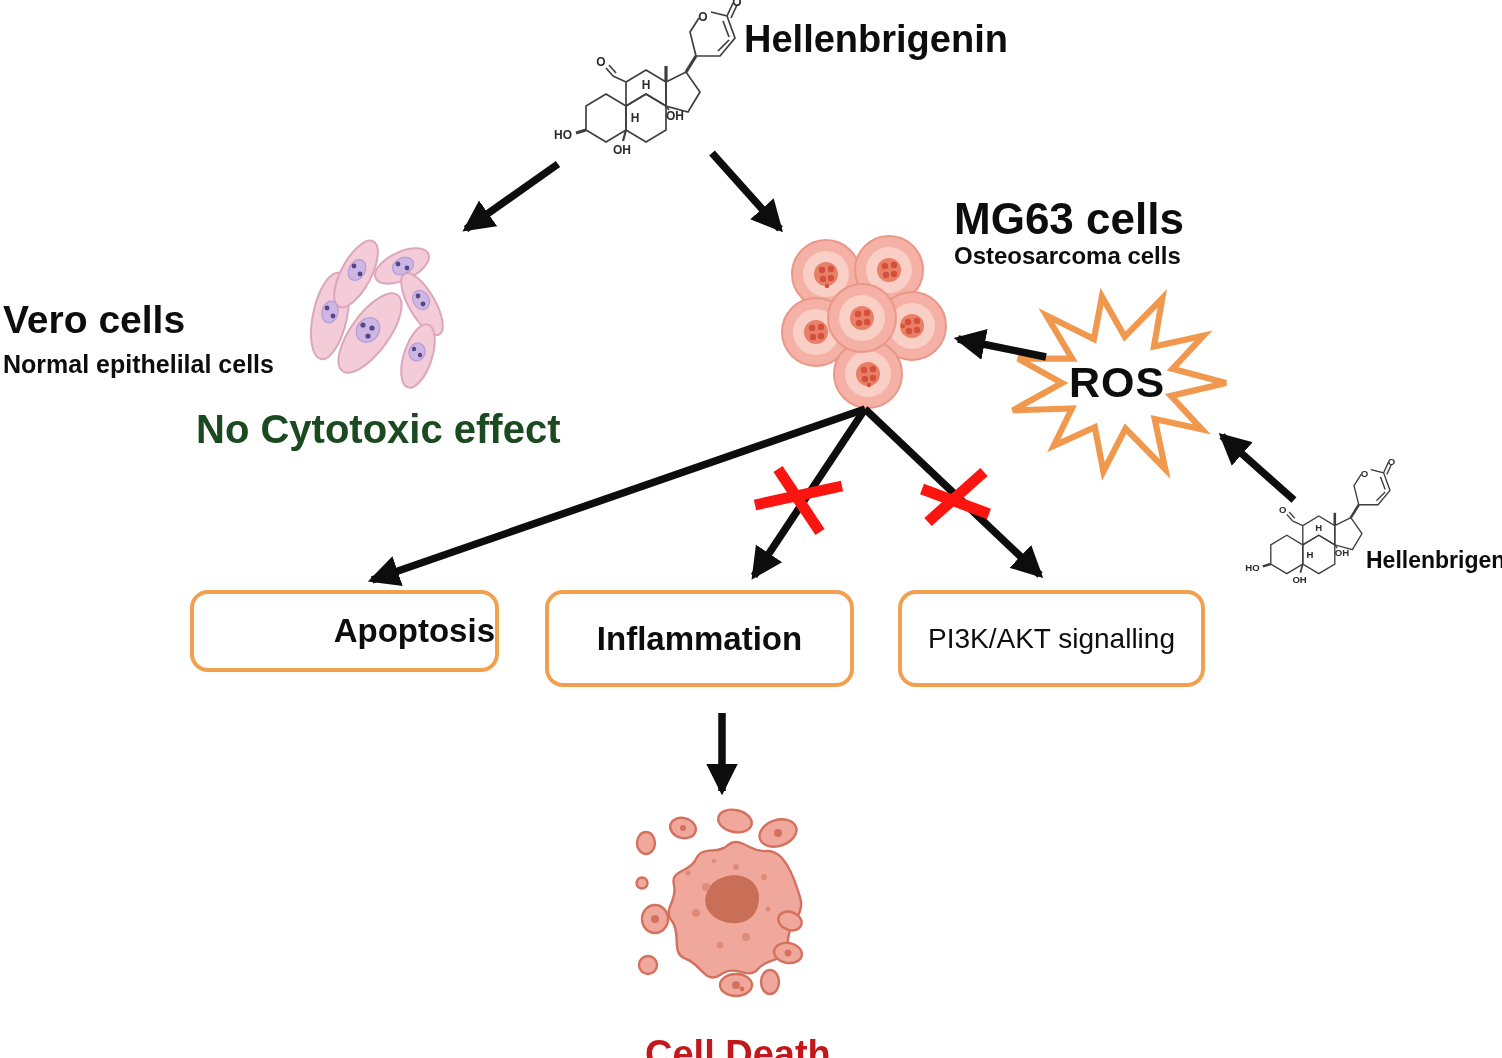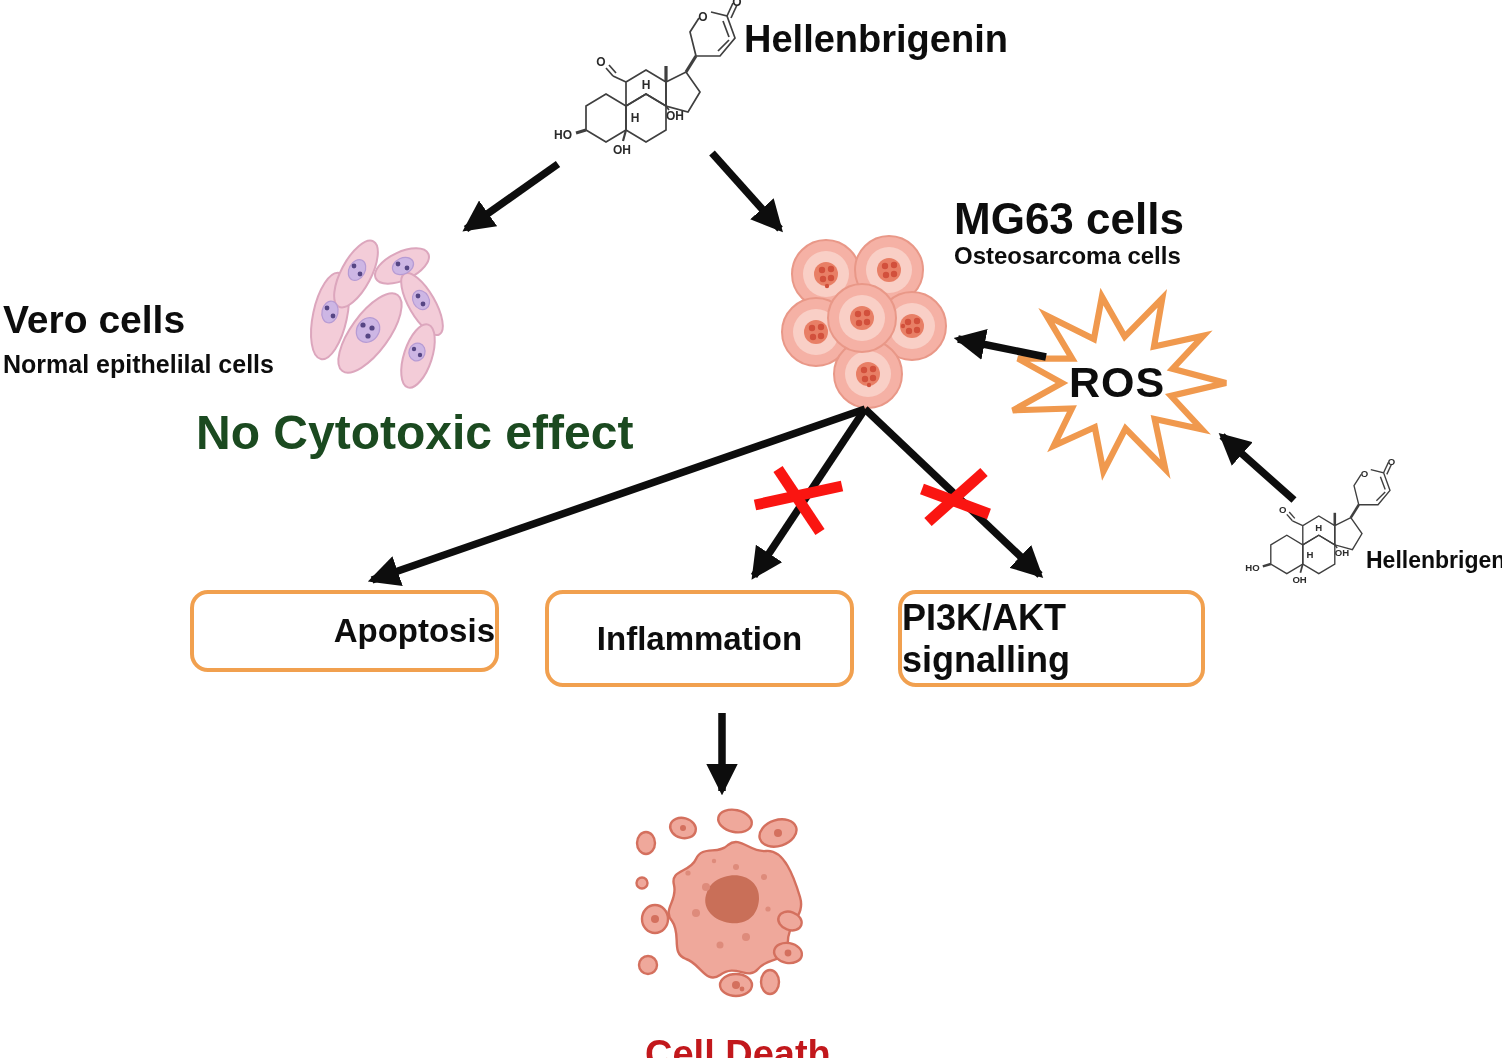--- a/index.html
+++ b/index.html
@@ -17,37 +17,37 @@
     font-weight:700;
     color:#0d0d0d;
     white-space:nowrap;
     line-height:1.05;
   }
   .title-top{left:744px;top:20px;font-size:38px;}
   .mg63-title{left:954px;top:196px;font-size:44px;}
   .mg63-sub{left:954px;top:243px;font-size:24px;}
   .vero-title{left:3px;top:300px;font-size:39px;}
   .vero-sub{left:3px;top:351px;font-size:25px;}
-  .no-cyto{left:196px;top:408px;font-size:48px;color:#1B4A20;}
+  .no-cyto{left:196px;top:408px;font-size:40px;color:#1B4A20;}
   .ros-label{left:1050px;top:360px;width:134px;text-align:center;font-size:43px;font-weight:700;letter-spacing:1px;}
   .hell-right{left:1366px;top:548px;font-size:23px;}
   .cell-death{left:645px;top:1012px;width:240px;text-align:left;font-size:38px;color:#C2181C;margin-top:23px;}
   .pathway-box{
     position:absolute;
     box-sizing:border-box;
     border:4.5px solid #F1A04F;
     border-radius:18px;
     background:#ffffff;
     display:flex;align-items:center;justify-content:center;
   }
   .box-apoptosis{left:190px;top:590px;width:309px;height:82px;justify-content:flex-end;}
   .box-inflammation{left:545px;top:590px;width:309px;height:97px;}
   .box-pi3k{left:898px;top:590px;width:307px;height:97px;}
   .box-label{font-weight:700;color:#0d0d0d;font-size:33px;}
-  .box-label-sm{font-weight:700;color:#0d0d0d;font-size:36px;}
+  .box-label-sm{font-weight:400;color:#0d0d0d;font-size:28px;}
   .chem-label{font-family:"Liberation Sans",sans-serif;font-weight:600;fill:#2b2b2b;}
 </style>
 </head>
 <body>
 
 <div class="canvas">
 
   <svg class="art" viewBox="0 0 1502 1058">
     <defs>
       <marker id="ah" viewBox="0 0 10 10" refX="8.6" refY="5" markerWidth="4.2" markerHeight="4.2" orient="auto" markerUnits="strokeWidth">

